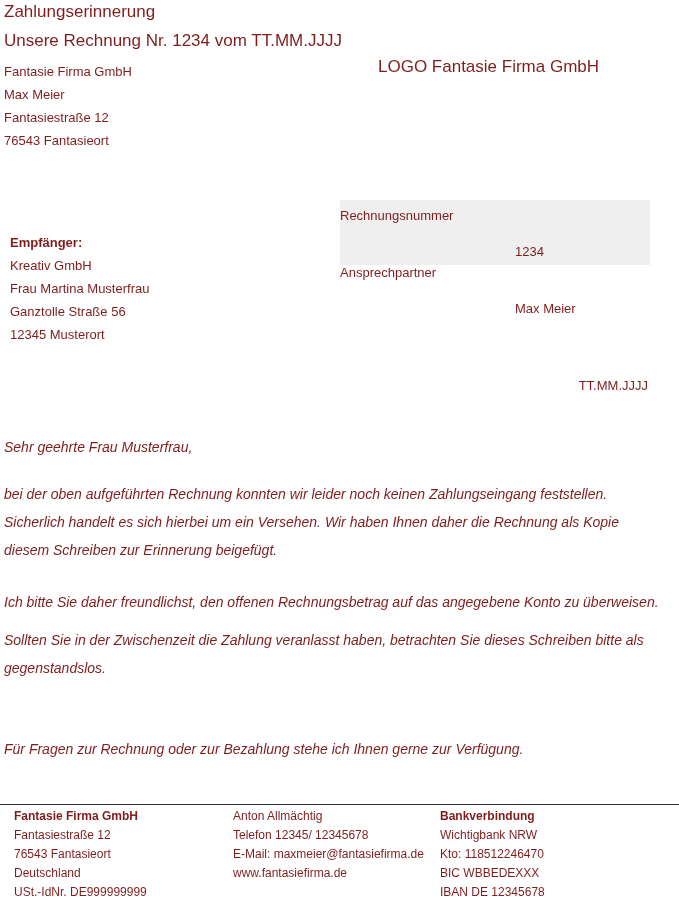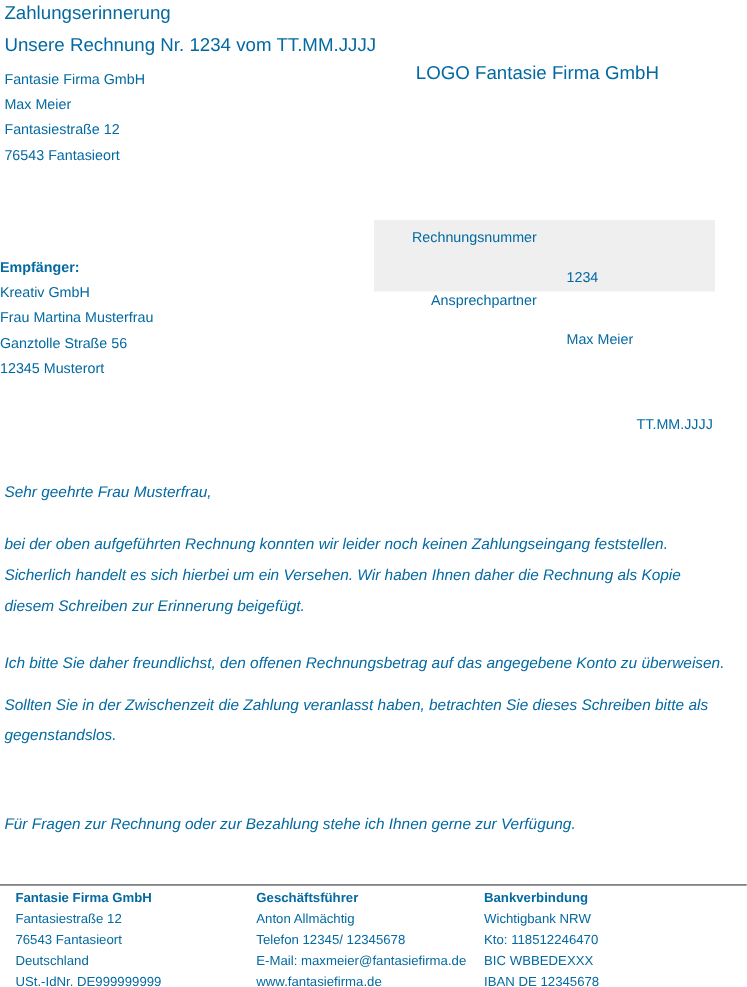--- a/index.html
+++ b/index.html
@@ -3,43 +3,43 @@
 <meta charset="utf-8">
 <style>
   html, body { margin: 0; padding: 0; background: #fff; }
   .page {
     position: relative;
     width: 679px;
     height: 897px;
     background: #ffffff;
     overflow: hidden;
     font-family: "Liberation Sans", sans-serif;
-    color: #0369a1;
+    color: #7f1d1d;
   }
   .abs { position: absolute; }
 
   .title    { left: 4px; top: 2px;  font-size: 17px; }
   .subject  { left: 4px; top: 31px; font-size: 17px; }
 
   .sender   { left: 4px; top: 60px; font-size: 13px; line-height: 23px; }
   .logo     { left: 378px; top: 57px; font-size: 17px; }
 
   .info-box {
     left: 340px; top: 200px;
     width: 310px; height: 65px;
     background: #efefef;
     box-sizing: border-box;
     padding-top: 5px;
     font-size: 13px;
   }
   .info-row  { display: flex; line-height: 21px; }
-  .info-label { width: 148px; text-align: right; }
+  .info-label { width: 148px; }
   .info-value { margin-left: 27px; margin-top: 36px; }
 
-  .recipient { left: 0; top: 231px; font-size: 13px; line-height: 23px; }
+  .recipient { left: 10px; top: 231px; font-size: 13px; line-height: 23px; }
   .recipient .heading { font-weight: bold; }
 
   .date { right: 31px; top: 378px; font-size: 13px; }
 
   .body-text { left: 4px; width: 658px; font-size: 14px; font-style: italic; line-height: 28px; margin: 0; }
   .salutation { top: 433px; }
   .p1 { top: 480px; }
   .p2 { top: 588px; }
   .p3 { top: 626px; }
   .p4 { top: 735px; }
@@ -101,21 +101,20 @@
 
   <div class="abs footer">
     <div class="col col1">
       <div class="heading">Fantasie Firma GmbH</div>
       <div>Fantasiestraße 12</div>
       <div>76543 Fantasieort</div>
       <div>Deutschland</div>
       <div>USt.-IdNr. DE999999999</div>
     </div>
     <div class="col col2">
-      <div class="heading">Geschäftsführer</div>
       <div>Anton Allmächtig</div>
       <div>Telefon 12345/ 12345678</div>
       <div>E-Mail: maxmeier@fantasiefirma.de</div>
       <div>www.fantasiefirma.de</div>
     </div>
     <div class="col col3">
       <div class="heading">Bankverbindung</div>
       <div>Wichtigbank NRW</div>
       <div>Kto: 118512246470</div>
       <div>BIC WBBEDEXXX</div>

